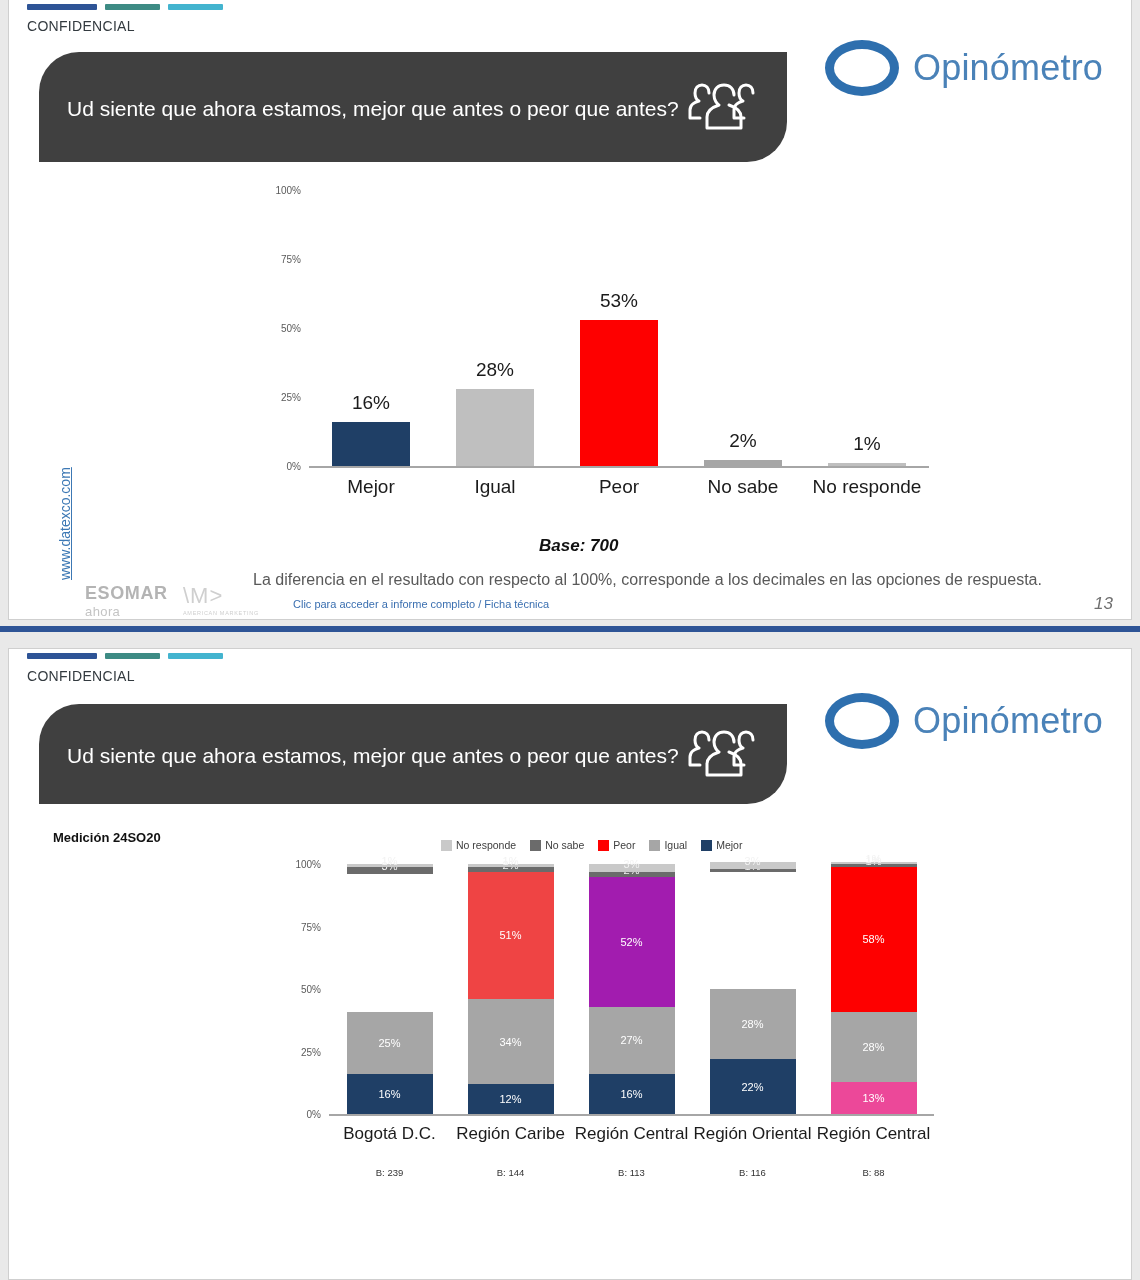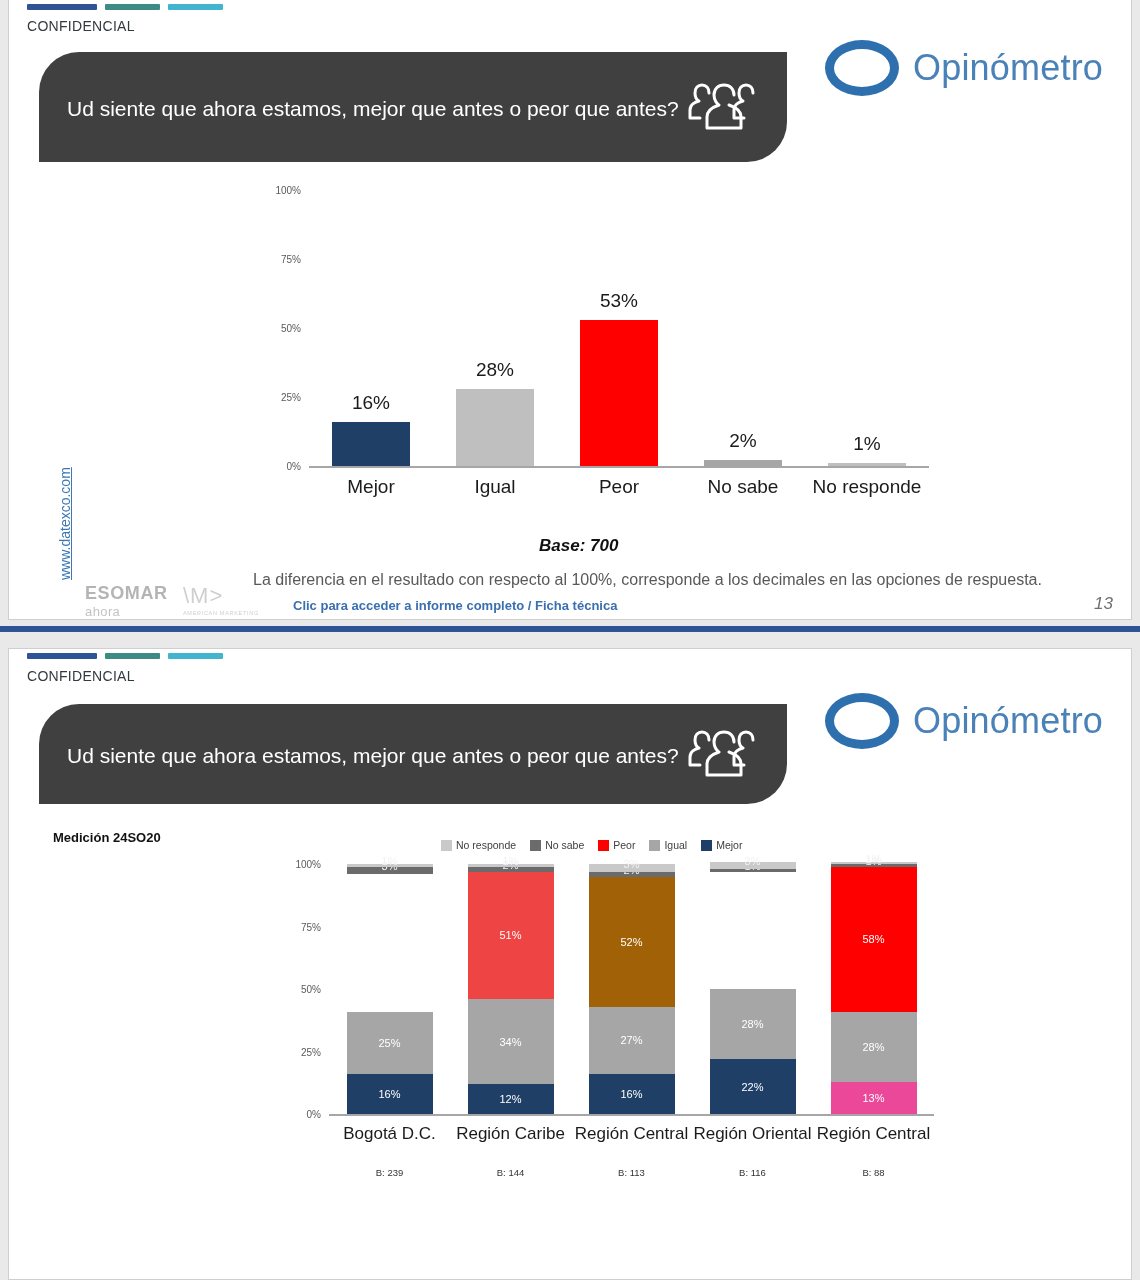--- a/index.html
+++ b/index.html
@@ -125,21 +125,21 @@
     font-size: 13px; color: #c4c4c4; border-bottom: 1px solid #cfcfcf;
     width: 58px; letter-spacing: .4px;
   }
   .ama { position: absolute; }
   .ama-mark { font-size: 22px; color: #cfcfcf; letter-spacing: 1px; }
   .ama-sub { font-size: 5.5px; color: #cfcfcf; letter-spacing: .7px; line-height: 1.5; }
   .note {
     position: absolute; font-size: 16px; color: #595959; white-space: nowrap;
   }
   .linknote {
-    position: absolute; font-size: 13px; color: #3a6fb0; white-space: nowrap; font-weight: bold;
+    position: absolute; font-size: 11px; color: #3a6fb0; white-space: nowrap;
   }
   .pagenum { position: absolute; font-size: 17px; color: #6f6f6f; font-style: italic; }
 
   
   .measure-label {
     position: absolute; font-size: 13px; font-weight: bold; color: #111;
   }
   .legend { position: absolute; display: flex; gap: 14px; align-items: center; }
   .legend-item { display: flex; align-items: center; gap: 4px; }
   .legend-swatch { width: 11px; height: 11px; }
@@ -332,21 +332,21 @@
         </div>
         <div class="c2-catlabel" style="left: 91.5px; width: 180px; top: 260px;">Región Caribe</div>
         <div class="c2-baselabel" style="left: 111.5px; width: 140px; top: 303px;">B: 144</div>
         <div class="c2-col" style="left: 259.5px; width: 86px; height: 250px;">
           <div class="c2-seg" style="background: rgb(31, 63, 102); height: 40px; bottom: 0px;">
             <span class="c2-seglabel">16%</span>
           </div>
           <div class="c2-seg" style="background: rgb(166, 166, 166); height: 67.5px; bottom: 40px;">
             <span class="c2-seglabel">27%</span>
           </div>
-          <div class="c2-seg" style="background: #a16207; height: 130px; bottom: 107.5px;">
+          <div class="c2-seg" style="background: #a21caf; height: 130px; bottom: 107.5px;">
             <span class="c2-seglabel">52%</span>
           </div>
           <div class="c2-seg" style="background: rgb(107, 107, 107); height: 5px; bottom: 237.5px;">
             <span class="c2-seglabel" style="position: relative; top: -4px; color: rgb(242, 242, 242);">2%</span>
           </div>
           <div class="c2-seg" style="background: rgb(201, 201, 201); height: 7.5px; bottom: 242.5px;">
             <span class="c2-seglabel" style="position: relative; top: -4px; color: rgb(242, 242, 242);">3%</span>
           </div>
         </div>
         <div class="c2-catlabel" style="left: 212.5px; width: 180px; top: 260px;">Región Central</div>

